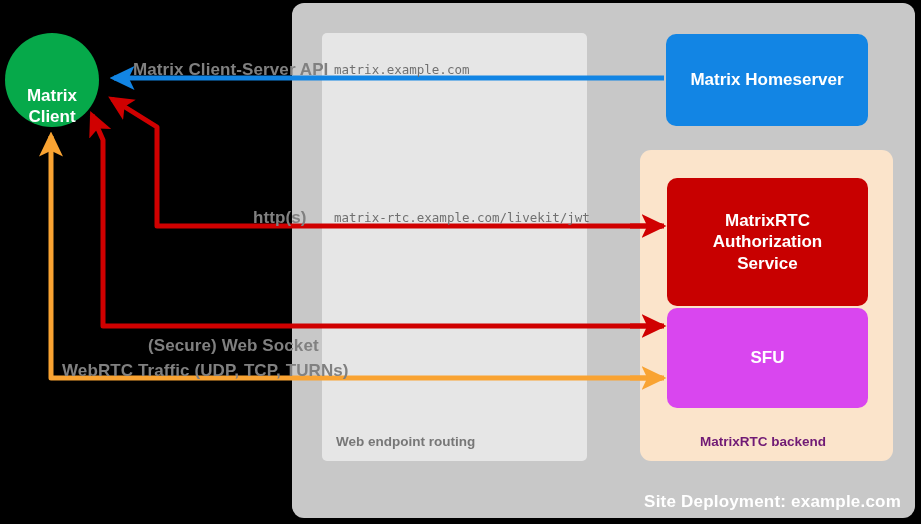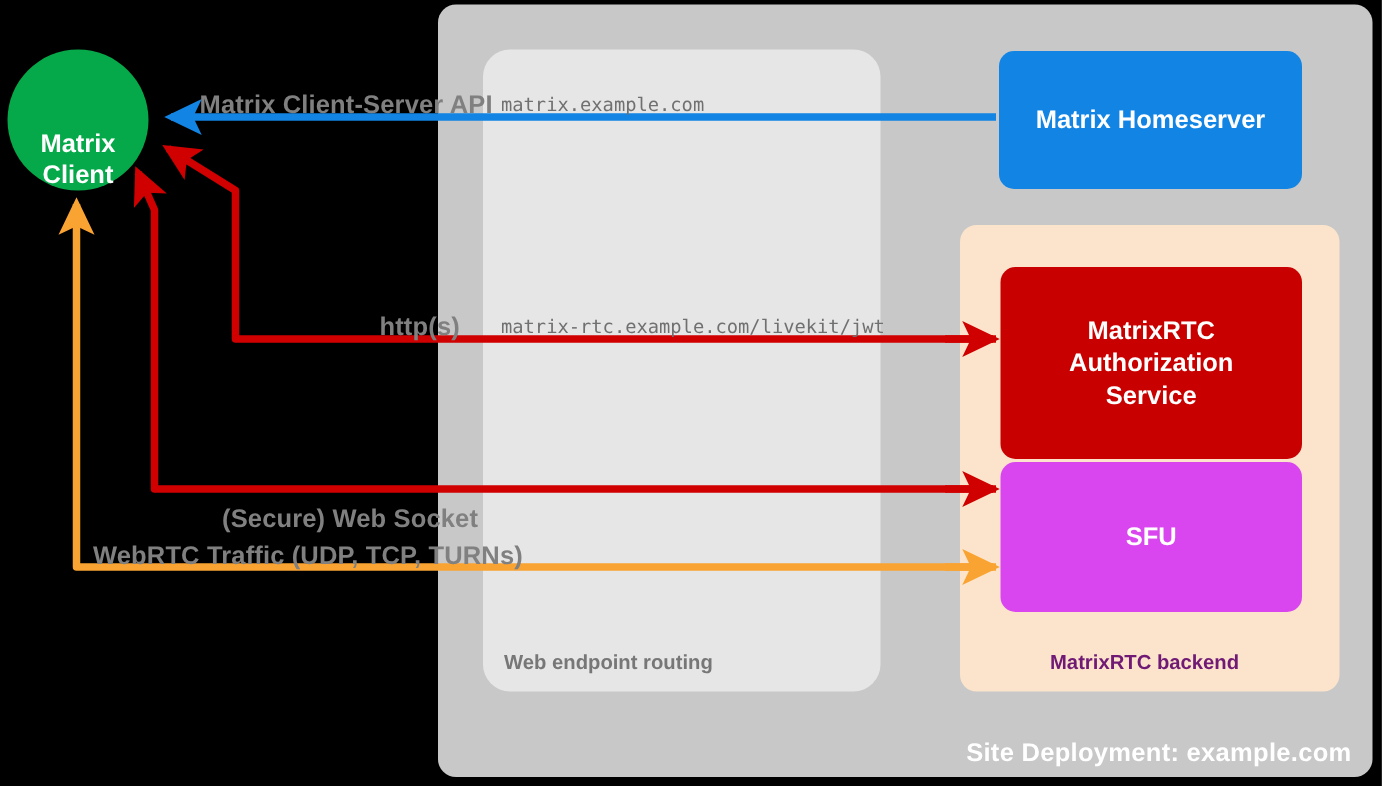--- a/index.html
+++ b/index.html
@@ -38,21 +38,21 @@
     white-space: nowrap;
   }
 
   .web-routing {
     position: absolute;
     left: 322px;
     top: 33px;
     width: 265px;
     height: 428px;
     background: #e6e6e6;
-    border-radius: 18px;
+    border-radius: 5px;
   }
   .web-routing-label {
     position: absolute;
     left: 14px;
     bottom: 12px;
     color: #777777;
     font-size: 13.5px;
     font-weight: bold;
     white-space: nowrap;
   }

